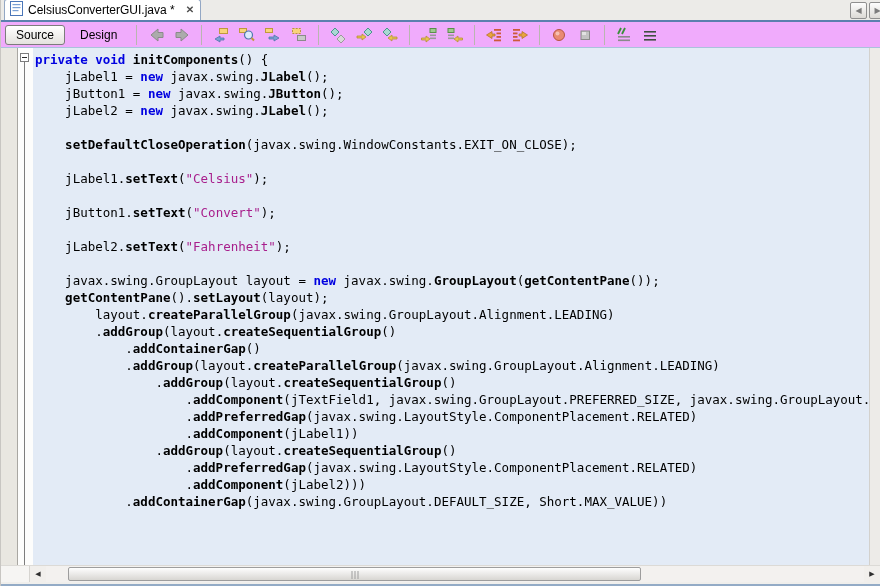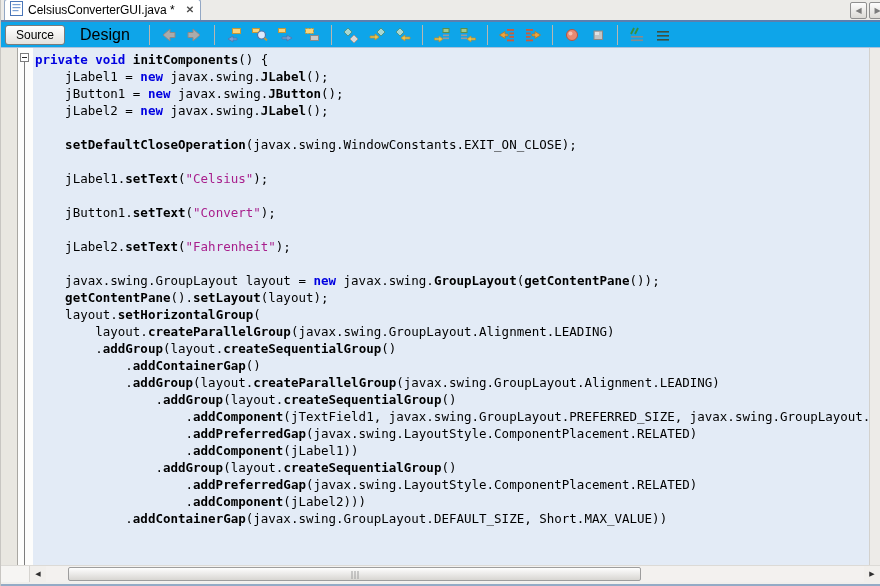--- a/index.html
+++ b/index.html
@@ -12,25 +12,25 @@
   .tab{display:flex;align-items:center;gap:5px;height:21px;margin-left:3px;padding:0 6px 0 5px;
        background:#fff;border:1px solid #93a7c4;border-bottom:none;border-radius:3px 3px 0 0;}
   .tab-title{font-size:12px;color:#000;white-space:nowrap;}
   .tab-close{font-size:10px;color:#4e4e4e;font-weight:bold;margin-left:6px;cursor:default;line-height:10px;}
   .tab-scrollers{position:absolute;right:-6px;top:2px;display:flex;gap:2px;}
   .tsbtn{width:17px;height:17px;border:1px solid #8f8f8f;border-radius:2px;
          background:linear-gradient(#fdfdfd,#dcdad6);color:#7c7c7c;font-size:8px;
          display:flex;align-items:center;justify-content:center;padding:0;}
 
   
-  .toolbar{height:26px;background:#0ea5e9;border-bottom:1px solid #aac2dc;
+  .toolbar{height:26px;background:#f0abfc;border-bottom:1px solid #aac2dc;
            display:flex;align-items:center;padding:0 4px;gap:4px;}
   .srcbtn{font-size:12px;color:#000;height:20px;padding:0 10px;border:1px solid #7c7c7c;border-radius:3px;
           background:linear-gradient(#ffffff,#e4e2de);}
-  .desbtn{font-size:16px;color:#000;height:20px;padding:0 10px;border:1px solid transparent;background:transparent;}
+  .desbtn{font-size:12px;color:#000;height:20px;padding:0 10px;border:1px solid transparent;background:transparent;}
   .tbsep{width:1px;height:20px;background:#b9b6b0;margin:0 4px;flex:none;}
   .tbicon{width:22px;height:20px;display:flex;align-items:center;justify-content:center;flex:none;}
   .tbicon svg{display:block;}
 
   
   .editor{position:absolute;top:48px;left:0;right:0;bottom:21px;display:flex;}
   .gutter{width:17px;background:#e9e7e1;border-right:1px solid #a9a7a2;flex:none;}
   .foldcol{width:15px;background:#fdfdfc;flex:none;position:relative;}
   .foldbox{position:absolute;left:2px;top:5px;width:9px;height:9px;background:#fff;border:1px solid #7d7d7d;}
   .foldbox:after{content:"";position:absolute;left:1px;right:1px;top:3px;height:1px;background:#2b2b2b;}
@@ -229,21 +229,20 @@
         <div class="cl"><span class="tt">    </span><span class="tm">setDefaultCloseOperation</span><span class="tt">(javax.swing.WindowConstants.EXIT_ON_CLOSE);</span></div>
         <div class="cl">&nbsp;</div>
         <div class="cl"><span class="tt">    jLabel1.</span><span class="tm">setText</span><span class="tt">(</span><span class="ts">"Celsius"</span><span class="tt">);</span></div>
         <div class="cl">&nbsp;</div>
         <div class="cl"><span class="tt">    jButton1.</span><span class="tm">setText</span><span class="tt">(</span><span class="ts">"Convert"</span><span class="tt">);</span></div>
         <div class="cl">&nbsp;</div>
         <div class="cl"><span class="tt">    jLabel2.</span><span class="tm">setText</span><span class="tt">(</span><span class="ts">"Fahrenheit"</span><span class="tt">);</span></div>
         <div class="cl">&nbsp;</div>
         <div class="cl"><span class="tt">    javax.swing.GroupLayout layout = </span><span class="tk">new</span><span class="tt"> javax.swing.</span><span class="tm">GroupLayout</span><span class="tt">(</span><span class="tm">getContentPane</span><span class="tt">());</span></div>
         <div class="cl"><span class="tt">    </span><span class="tm">getContentPane</span><span class="tt">().</span><span class="tm">setLayout</span><span class="tt">(layout);</span></div>
-        <div class="cl"><span class="tt">    layout.</span><span class="tm">setHorizontalGroup</span><span class="tt">(</span></div>
         <div class="cl"><span class="tt">        layout.</span><span class="tm">createParallelGroup</span><span class="tt">(javax.swing.GroupLayout.Alignment.LEADING)</span></div>
         <div class="cl"><span class="tt">        .</span><span class="tm">addGroup</span><span class="tt">(layout.</span><span class="tm">createSequentialGroup</span><span class="tt">()</span></div>
         <div class="cl"><span class="tt">            .</span><span class="tm">addContainerGap</span><span class="tt">()</span></div>
         <div class="cl"><span class="tt">            .</span><span class="tm">addGroup</span><span class="tt">(layout.</span><span class="tm">createParallelGroup</span><span class="tt">(javax.swing.GroupLayout.Alignment.LEADING)</span></div>
         <div class="cl"><span class="tt">                .</span><span class="tm">addGroup</span><span class="tt">(layout.</span><span class="tm">createSequentialGroup</span><span class="tt">()</span></div>
         <div class="cl"><span class="tt">                    .</span><span class="tm">addComponent</span><span class="tt">(jTextField1, javax.swing.GroupLayout.PREFERRED_SIZE, javax.swing.GroupLayout.DEFAULT_S</span></div>
         <div class="cl"><span class="tt">                    .</span><span class="tm">addPreferredGap</span><span class="tt">(javax.swing.LayoutStyle.ComponentPlacement.RELATED)</span></div>
         <div class="cl"><span class="tt">                    .</span><span class="tm">addComponent</span><span class="tt">(jLabel1))</span></div>
         <div class="cl"><span class="tt">                .</span><span class="tm">addGroup</span><span class="tt">(layout.</span><span class="tm">createSequentialGroup</span><span class="tt">()</span></div>
         <div class="cl"><span class="tt">                    .</span><span class="tm">addPreferredGap</span><span class="tt">(javax.swing.LayoutStyle.ComponentPlacement.RELATED)</span></div>

